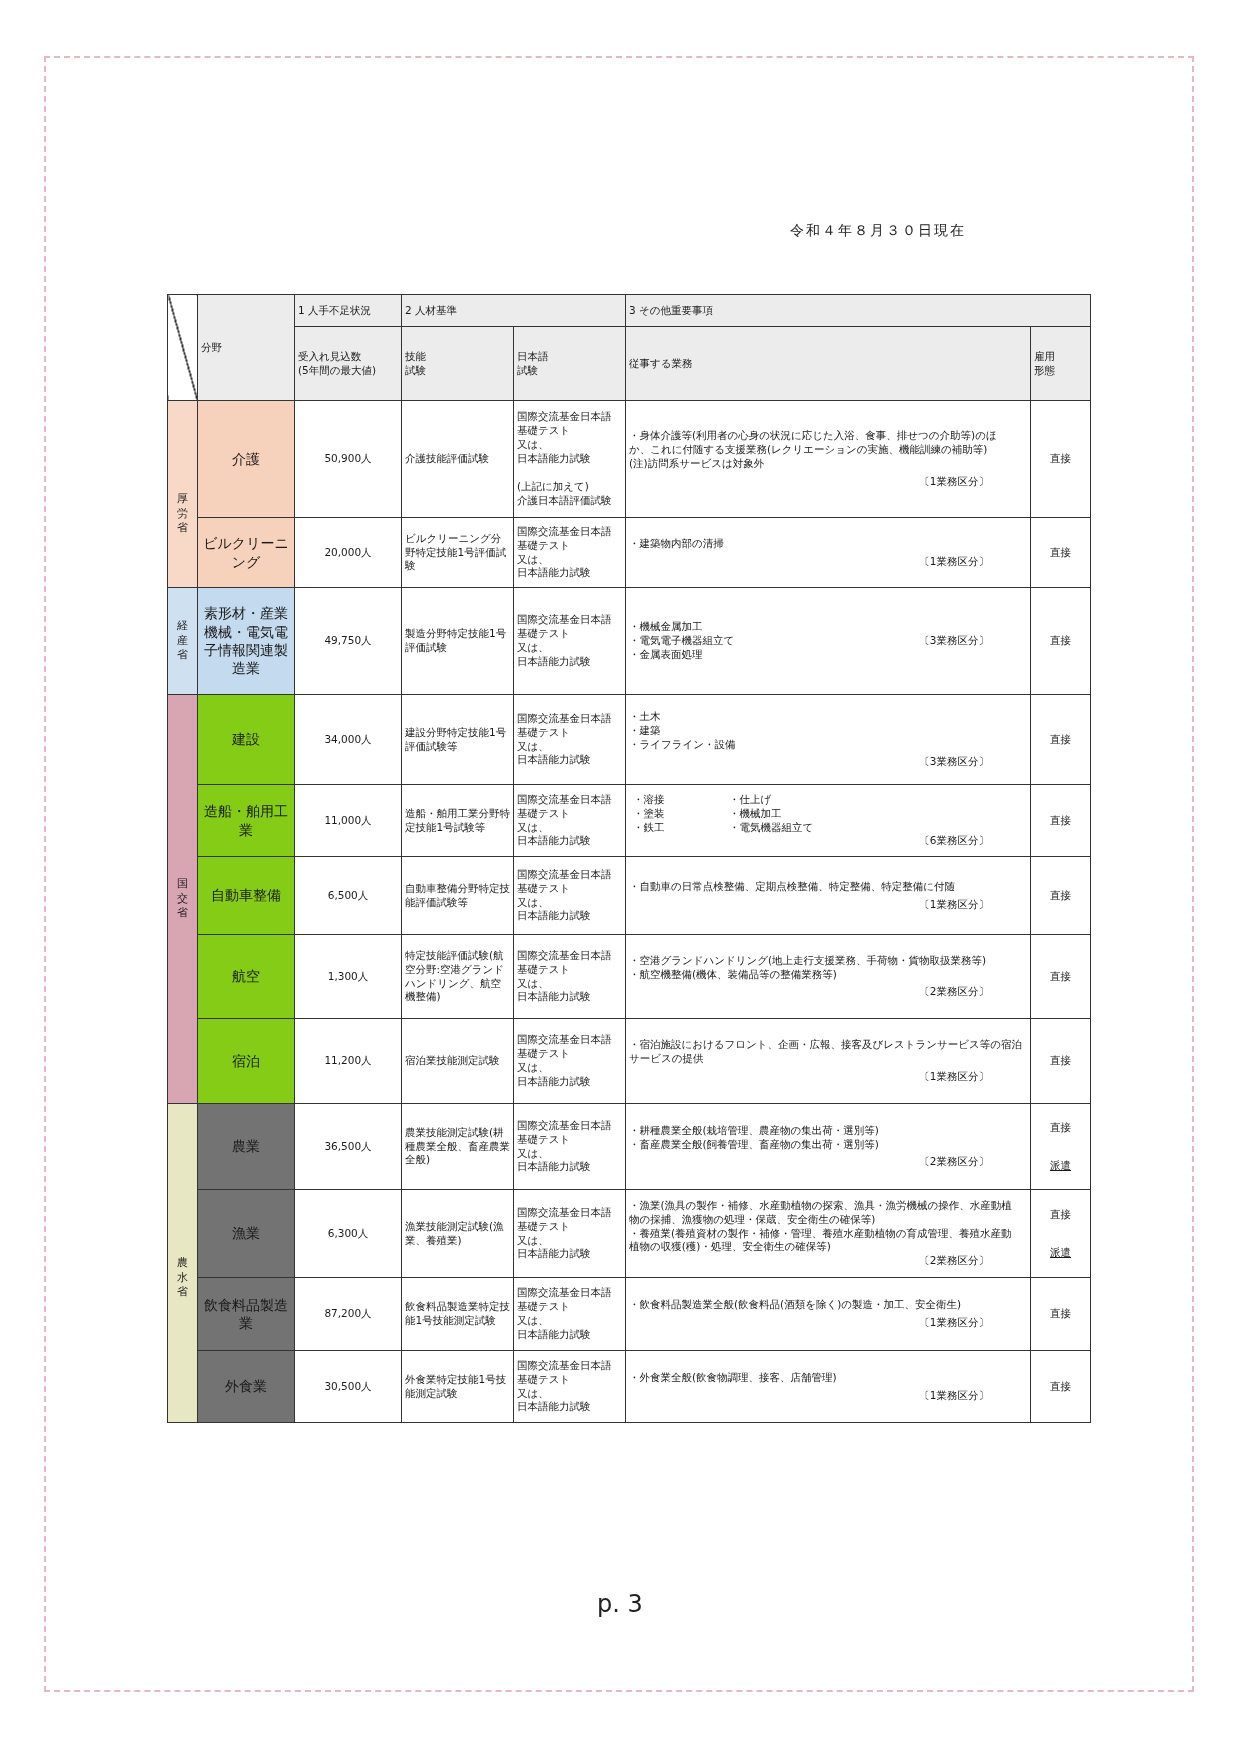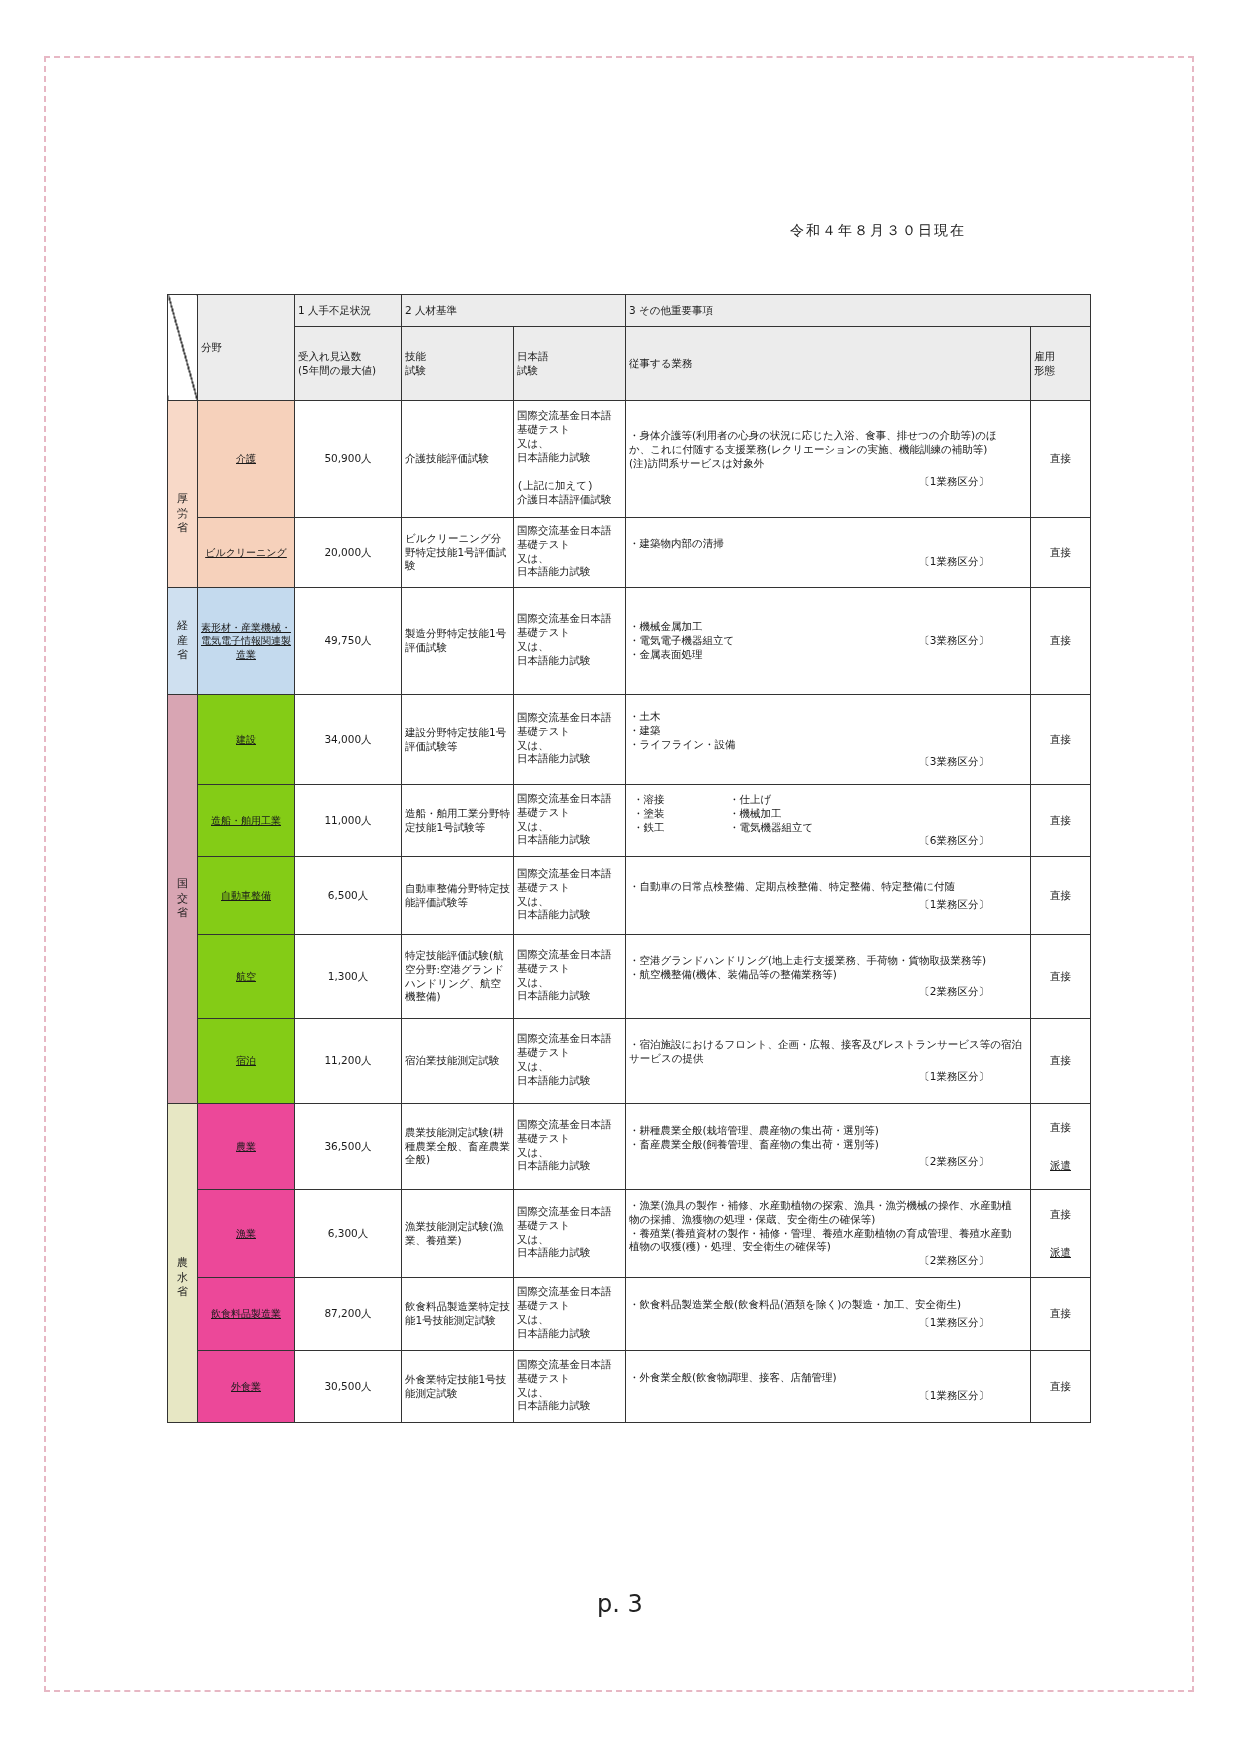--- a/index.html
+++ b/index.html
@@ -35,30 +35,30 @@
     overflow: hidden;
   }
   .hdr { background: #ececec; text-align: left; }
   .diag-cell {
     background: #fff;
     background-image: linear-gradient(to top right, transparent calc(50% - 0.8px), #333 calc(50% - 0.8px), #333 calc(50% + 0.8px), transparent calc(50% + 0.8px));
   }
   .c { text-align: center; border-radius: 11px; }
   .ministry { text-align: center; font-size: 11px; line-height: 1.35; }
   .ministry span { display: block; }
-  .field { text-align: center; font-size: 10px; text-decoration: underline; }
+  .field { text-align: center; font-size: 14px; }
   .min-mhlw  { background: #f8d9c8; }
   .min-meti  { background: #cfe0f0; }
   .min-mlit  { background: #d8a5b3; }
   .min-maff  { background: #e7e7c4; }
   .fld-mhlw  { background: #f6d1bb; }
   .fld-meti  { background: #c4daee; }
   .fld-mlit  { background: #84cc16; }
-  .fld-maff  { background: #ec4899; }
-  .jp-test div { white-space: nowrap; font-family: Liberation Mono, monospace; }
+  .fld-maff  { background: #737373; }
+  .jp-test div { white-space: nowrap; }
   .duties { position: relative; }
   .duties .line { display: block; }
   .duties .cat { display: block; text-align: right; padding-right: 38px; margin-top: 4px; }
   .two-col { display: flex; }
   .two-col .col { width: 92px; margin-left: 4px; }
   .emp div { text-align: center; }
   .emp .u { text-decoration: underline; margin-top: 24px; }
   .page-num {
     position: absolute; left: 0; width: 1240px; top: 1590px;
     text-align: center; font-size: 24px; color: #222;

